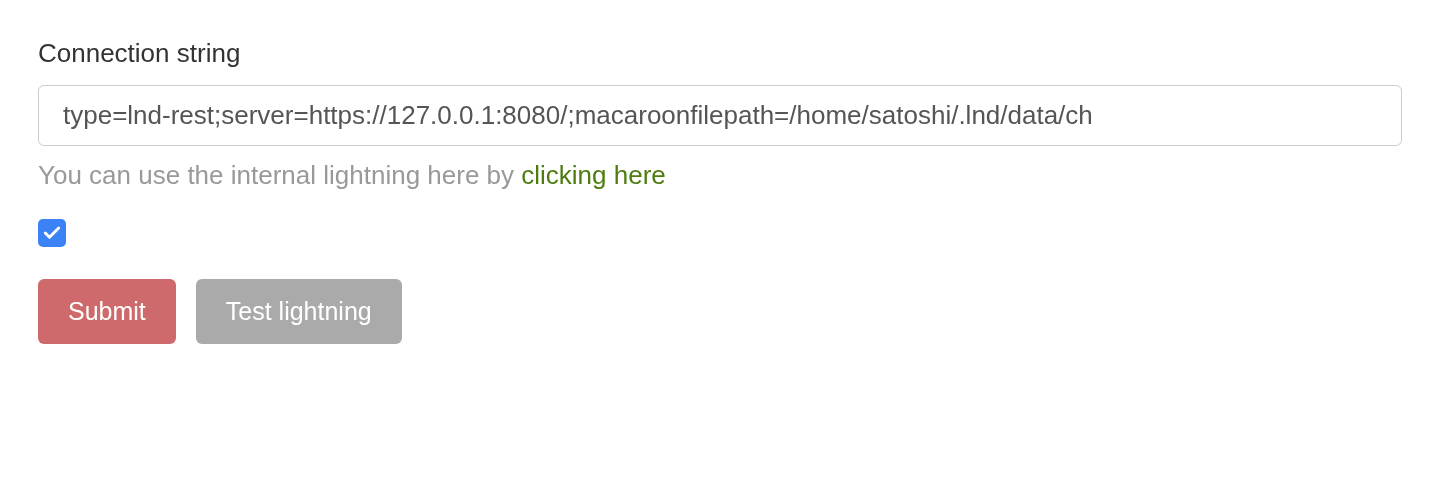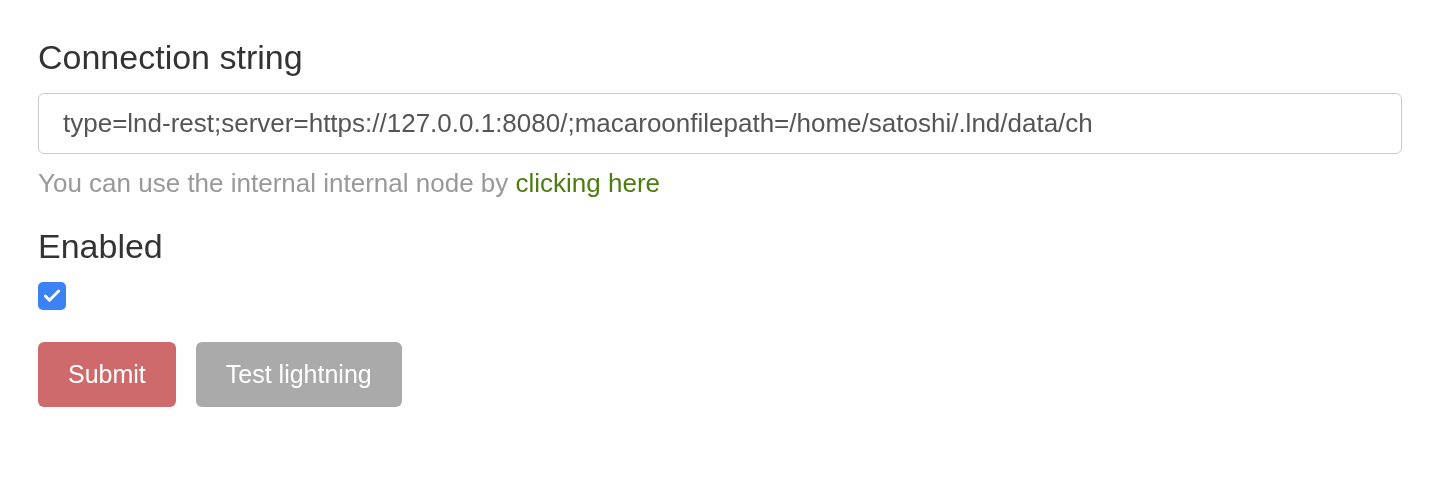--- a/index.html
+++ b/index.html
@@ -10,21 +10,21 @@
     body {
       font-family: -apple-system, BlinkMacSystemFont, "Segoe UI", Helvetica, Arial, sans-serif;
       background: #ffffff;
       padding: 38px;
       color: #333;
     }
     .form-group {
       margin-bottom: 28px;
     }
     .label {
-      font-size: 34px;
+      font-size: 26px;
       color: #333;
       font-weight: 400;
       margin-bottom: 16px;
       display: block;
     }
     .text-input {
       width: 100%;
       padding: 14px 24px;
       font-size: 26px;
       border: 1px solid #ccc;
@@ -80,26 +80,25 @@
       background: #aaaaaa;
     }
   </style>
 </head>
 <body>
 
 <div class="form-group">
   <label class="label">Connection string</label>
   <input type="text" class="text-input" value="type=lnd-rest;server=https://127.0.0.1:8080/;macaroonfilepath=/home/satoshi/.lnd/data/ch" style="">
   <div class="help-text">
-    <span>You can use the internal internal node by </span><a class="help-link">clicking here</a>
+    <span>You can use the internal lightning here by </span><a class="help-link">clicking here</a>
   </div>
 </div>
 
 <div class="form-group">
-  <label class="label">Enabled</label>
   <div class="checkbox-wrapper">
     <svg viewBox="0 0 24 24" fill="none" stroke="#ffffff" stroke-width="3.5" stroke-linecap="round" stroke-linejoin="round">
       <polyline points="20 6 9 17 4 12"></polyline>
     </svg>
   </div>
 </div>
 
 <div class="button-row">
   <button class="btn btn-primary">Submit</button>
   <button class="btn btn-secondary">Test lightning</button>

